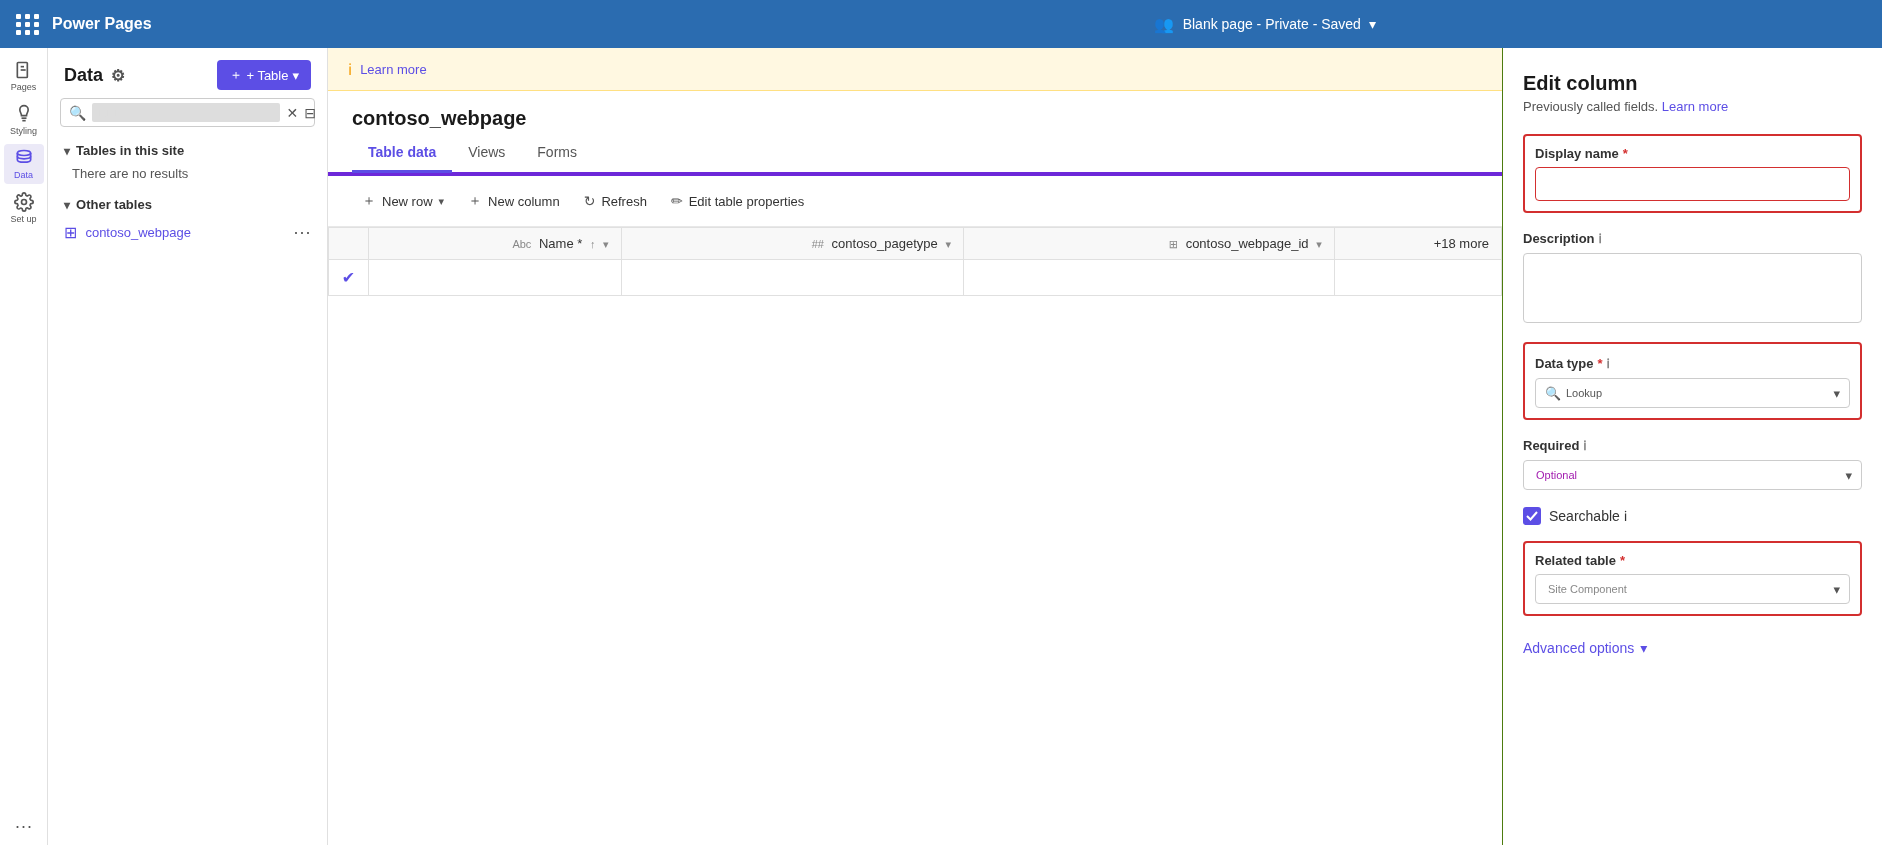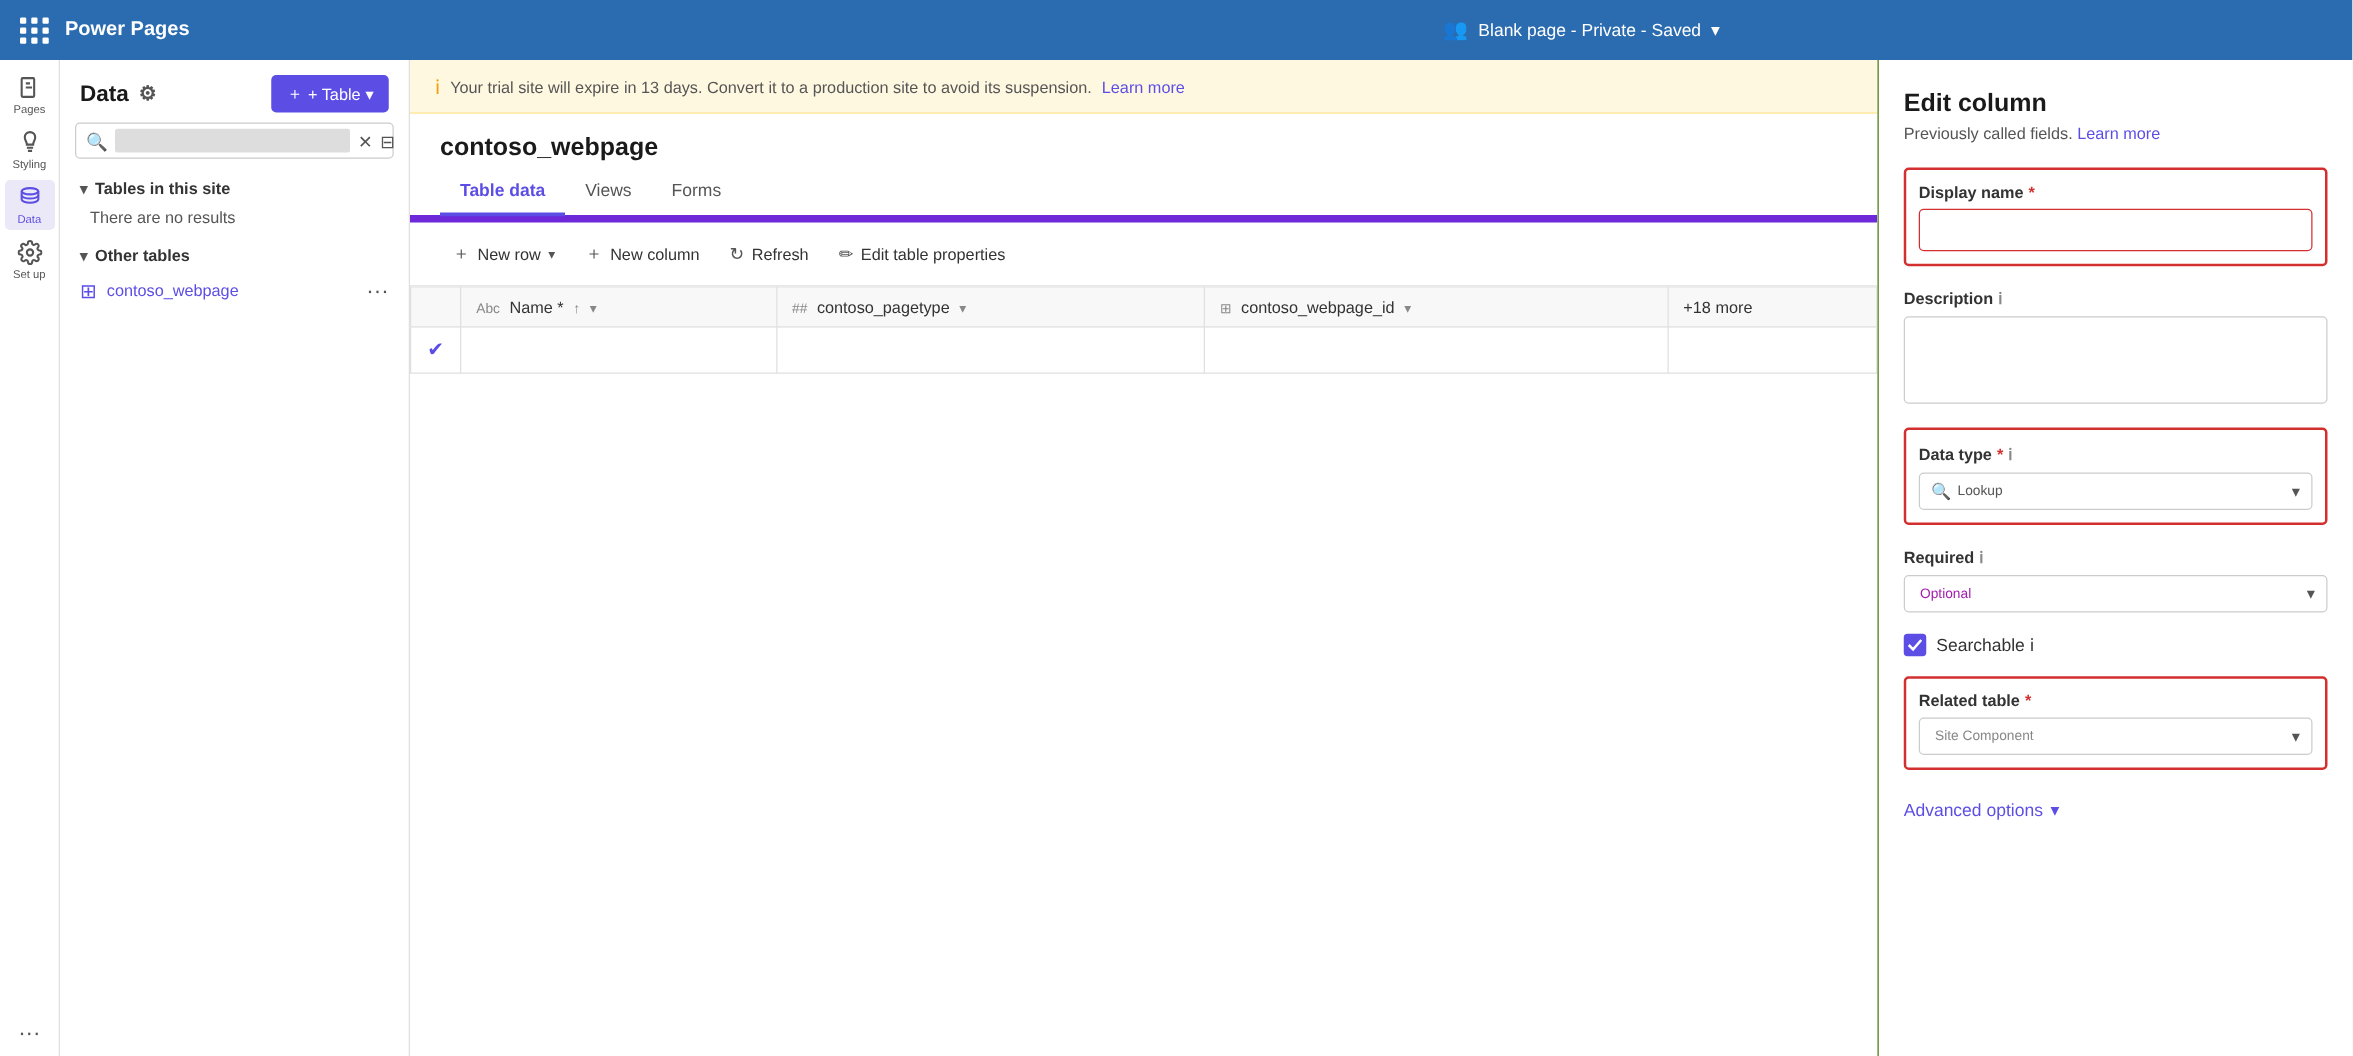--- a/index.html
+++ b/index.html
@@ -154,21 +154,21 @@
     .table-title {
       padding: 16px 24px 0;
       font-size: 20px;
       font-weight: 700;
       color: #1a1a1a;
     }
     .table-tabs {
       display: flex;
       gap: 0;
       padding: 0 24px;
-      border-bottom: 6px solid #6d28d9;
+      border-bottom: 4px solid #6d28d9;
       margin-top: 4px;
     }
     .tab {
       padding: 10px 16px;
       font-size: 14px;
       cursor: pointer;
       color: #555;
       border-bottom: 3px solid transparent;
       margin-bottom: -1px;
     }
@@ -200,21 +200,21 @@
     }
     .toolbar-btn .btn-icon { font-size: 14px; color: #555; }
     .dropdown-caret { font-size: 11px; color: #555; }
 
     .table-grid { flex: 1; overflow: auto; }
     .data-table { width: 100%; border-collapse: collapse; font-size: 13px; }
     .data-table th {
       background: #f8f8f8;
       border: 1px solid #e0e0e0;
       padding: 8px 12px;
-      text-align: left;
+      text-align: right;
       font-weight: 500;
       color: #333;
       white-space: nowrap;
     }
     .data-table th .col-icon { font-size: 11px; color: #888; margin-right: 4px; }
     .data-table th .sort-icon { font-size: 11px; color: #888; margin-left: 4px; }
     .data-table th .col-caret { font-size: 11px; color: #888; margin-left: 4px; }
     .data-table td {
       border: 1px solid #e0e0e0;
       padding: 8px 12px;
@@ -448,21 +448,20 @@
         <span>contoso_webpage</span>
         <span class="more-btn">···</span>
       </div>
     </div>
   </div>
 
   <div class="main-content">
 
     <div class="warning-banner">
       <span class="warn-icon">ℹ</span>
-      <span>Your trial site will expire in 13 days. Convert it to a production site to avoid its suspension.</span>
       <a href="#">Learn more</a>
     </div>
 
     <div class="table-area">
       <div class="table-title">contoso_webpage</div>
 
       <div class="table-tabs">
         <div class="tab active">Table data</div>
         <div class="tab">Views</div>
         <div class="tab">Forms</div>

